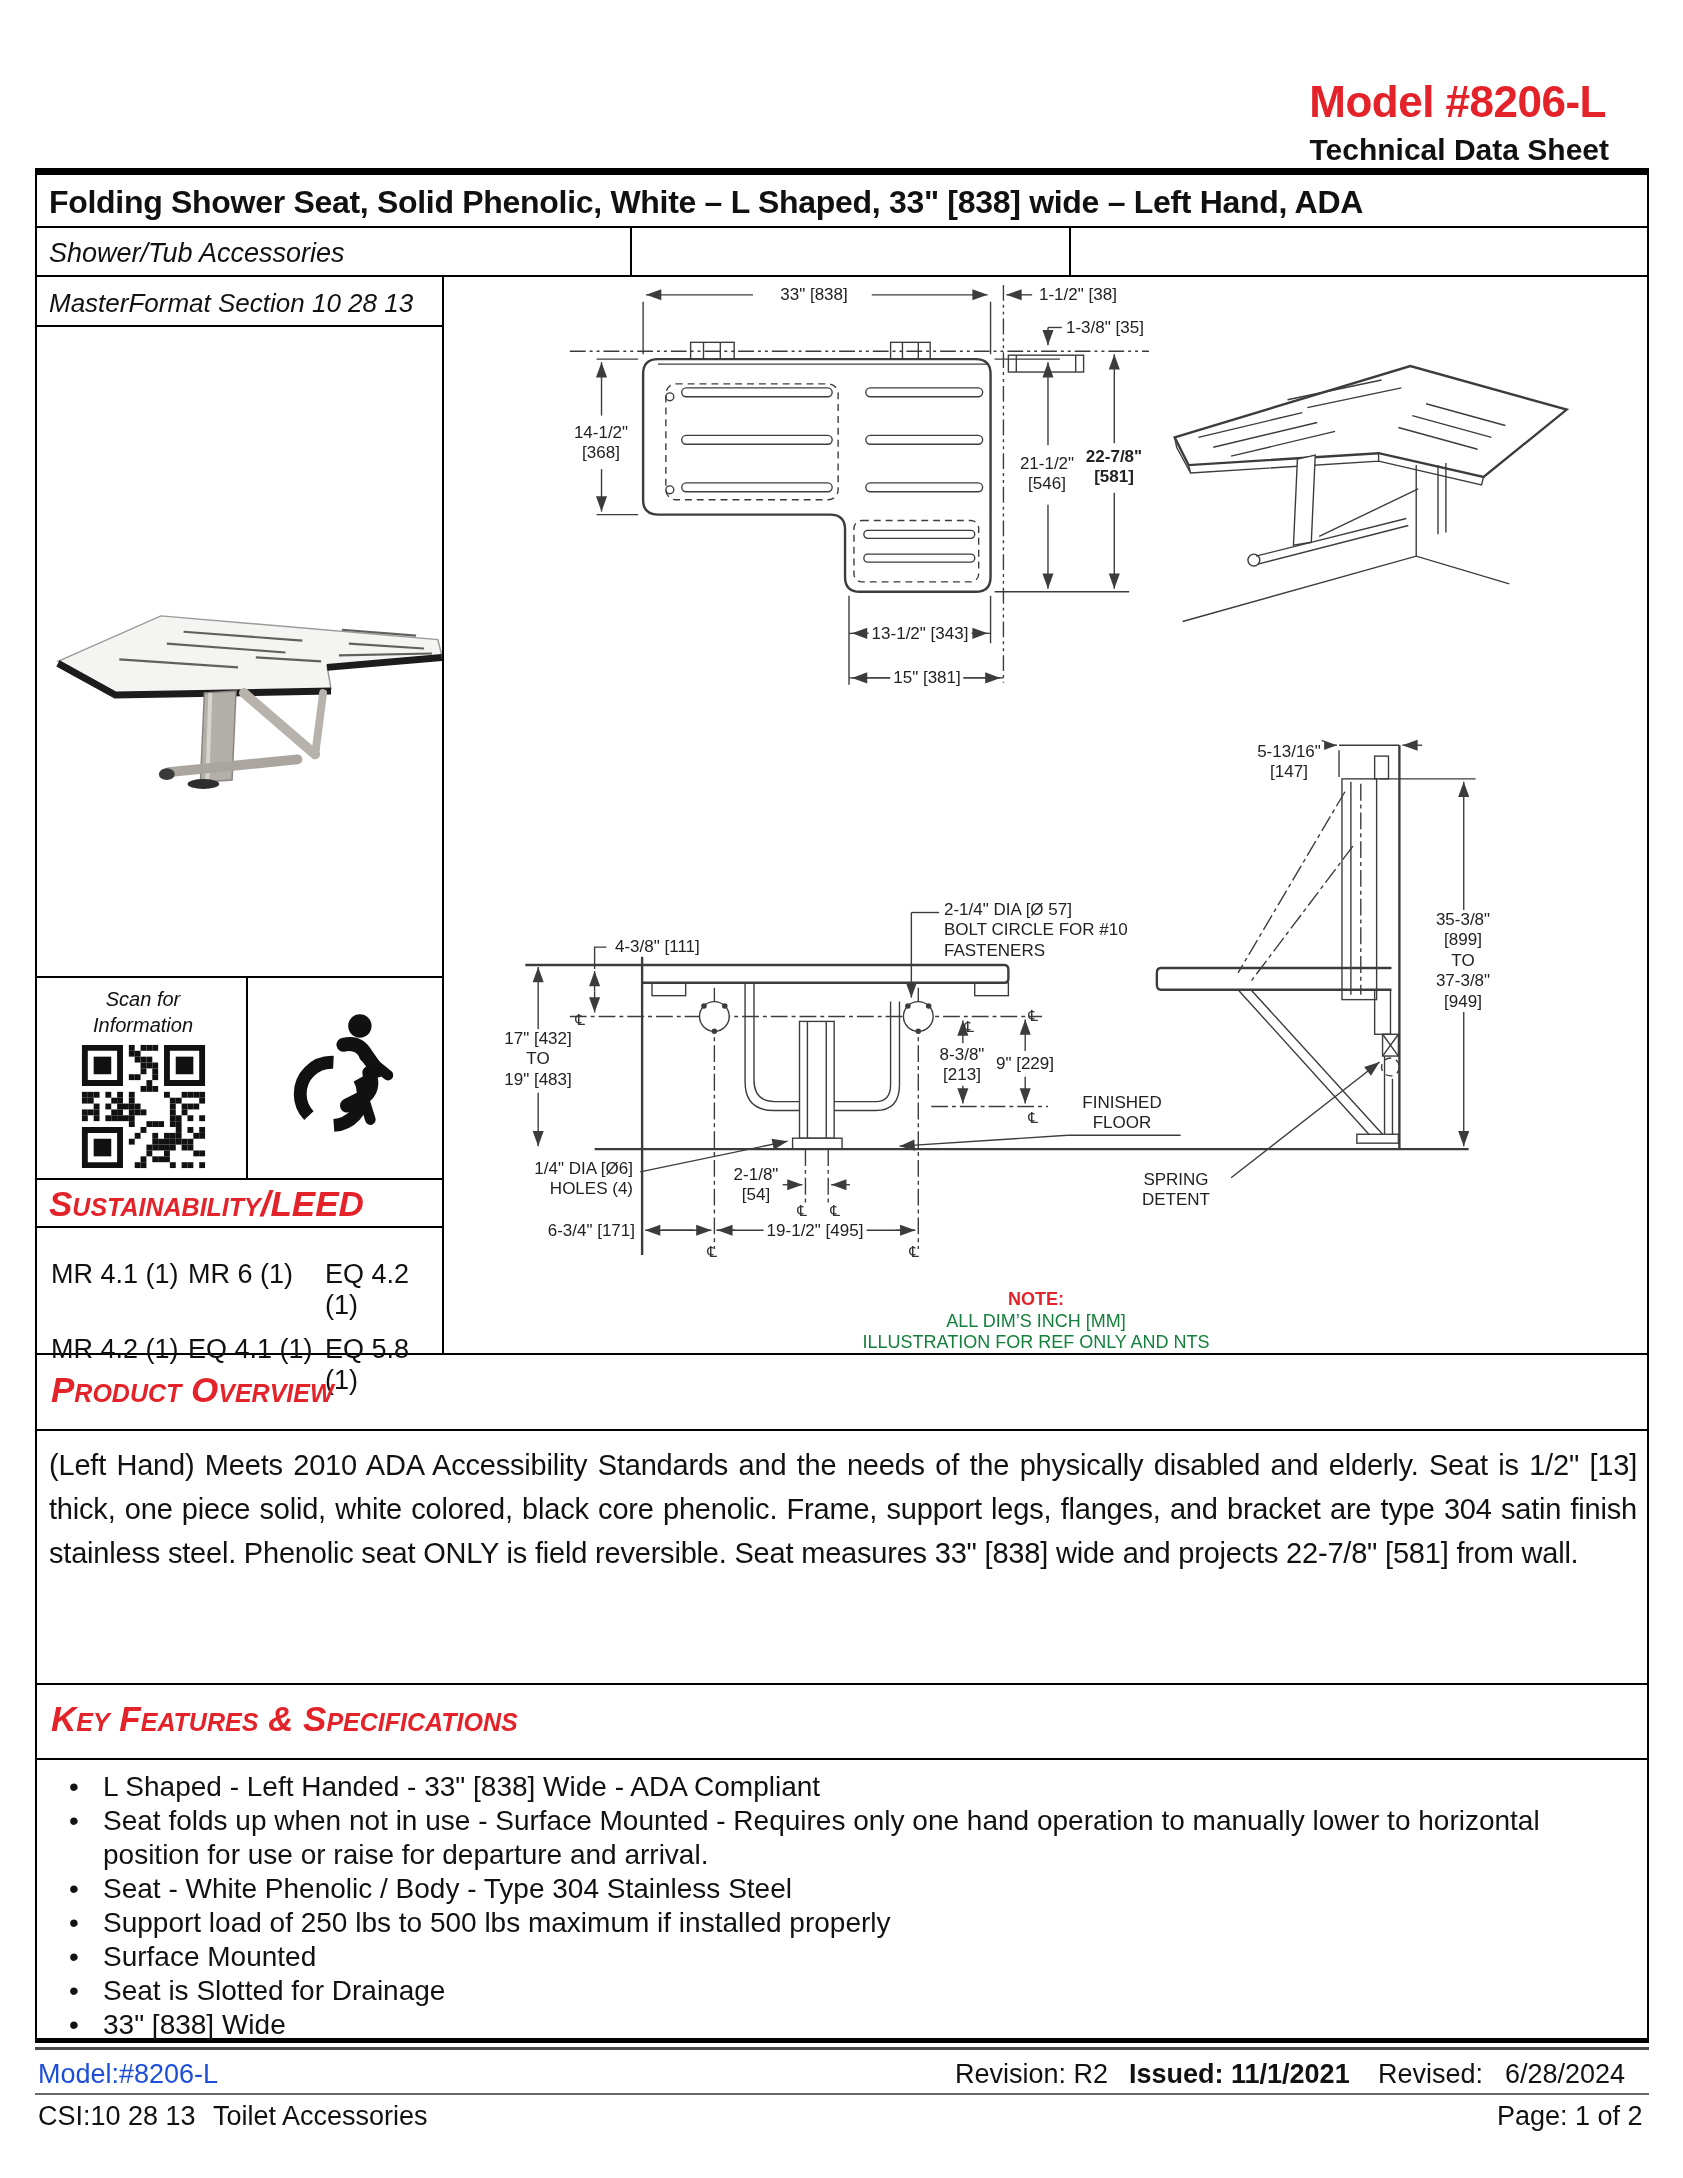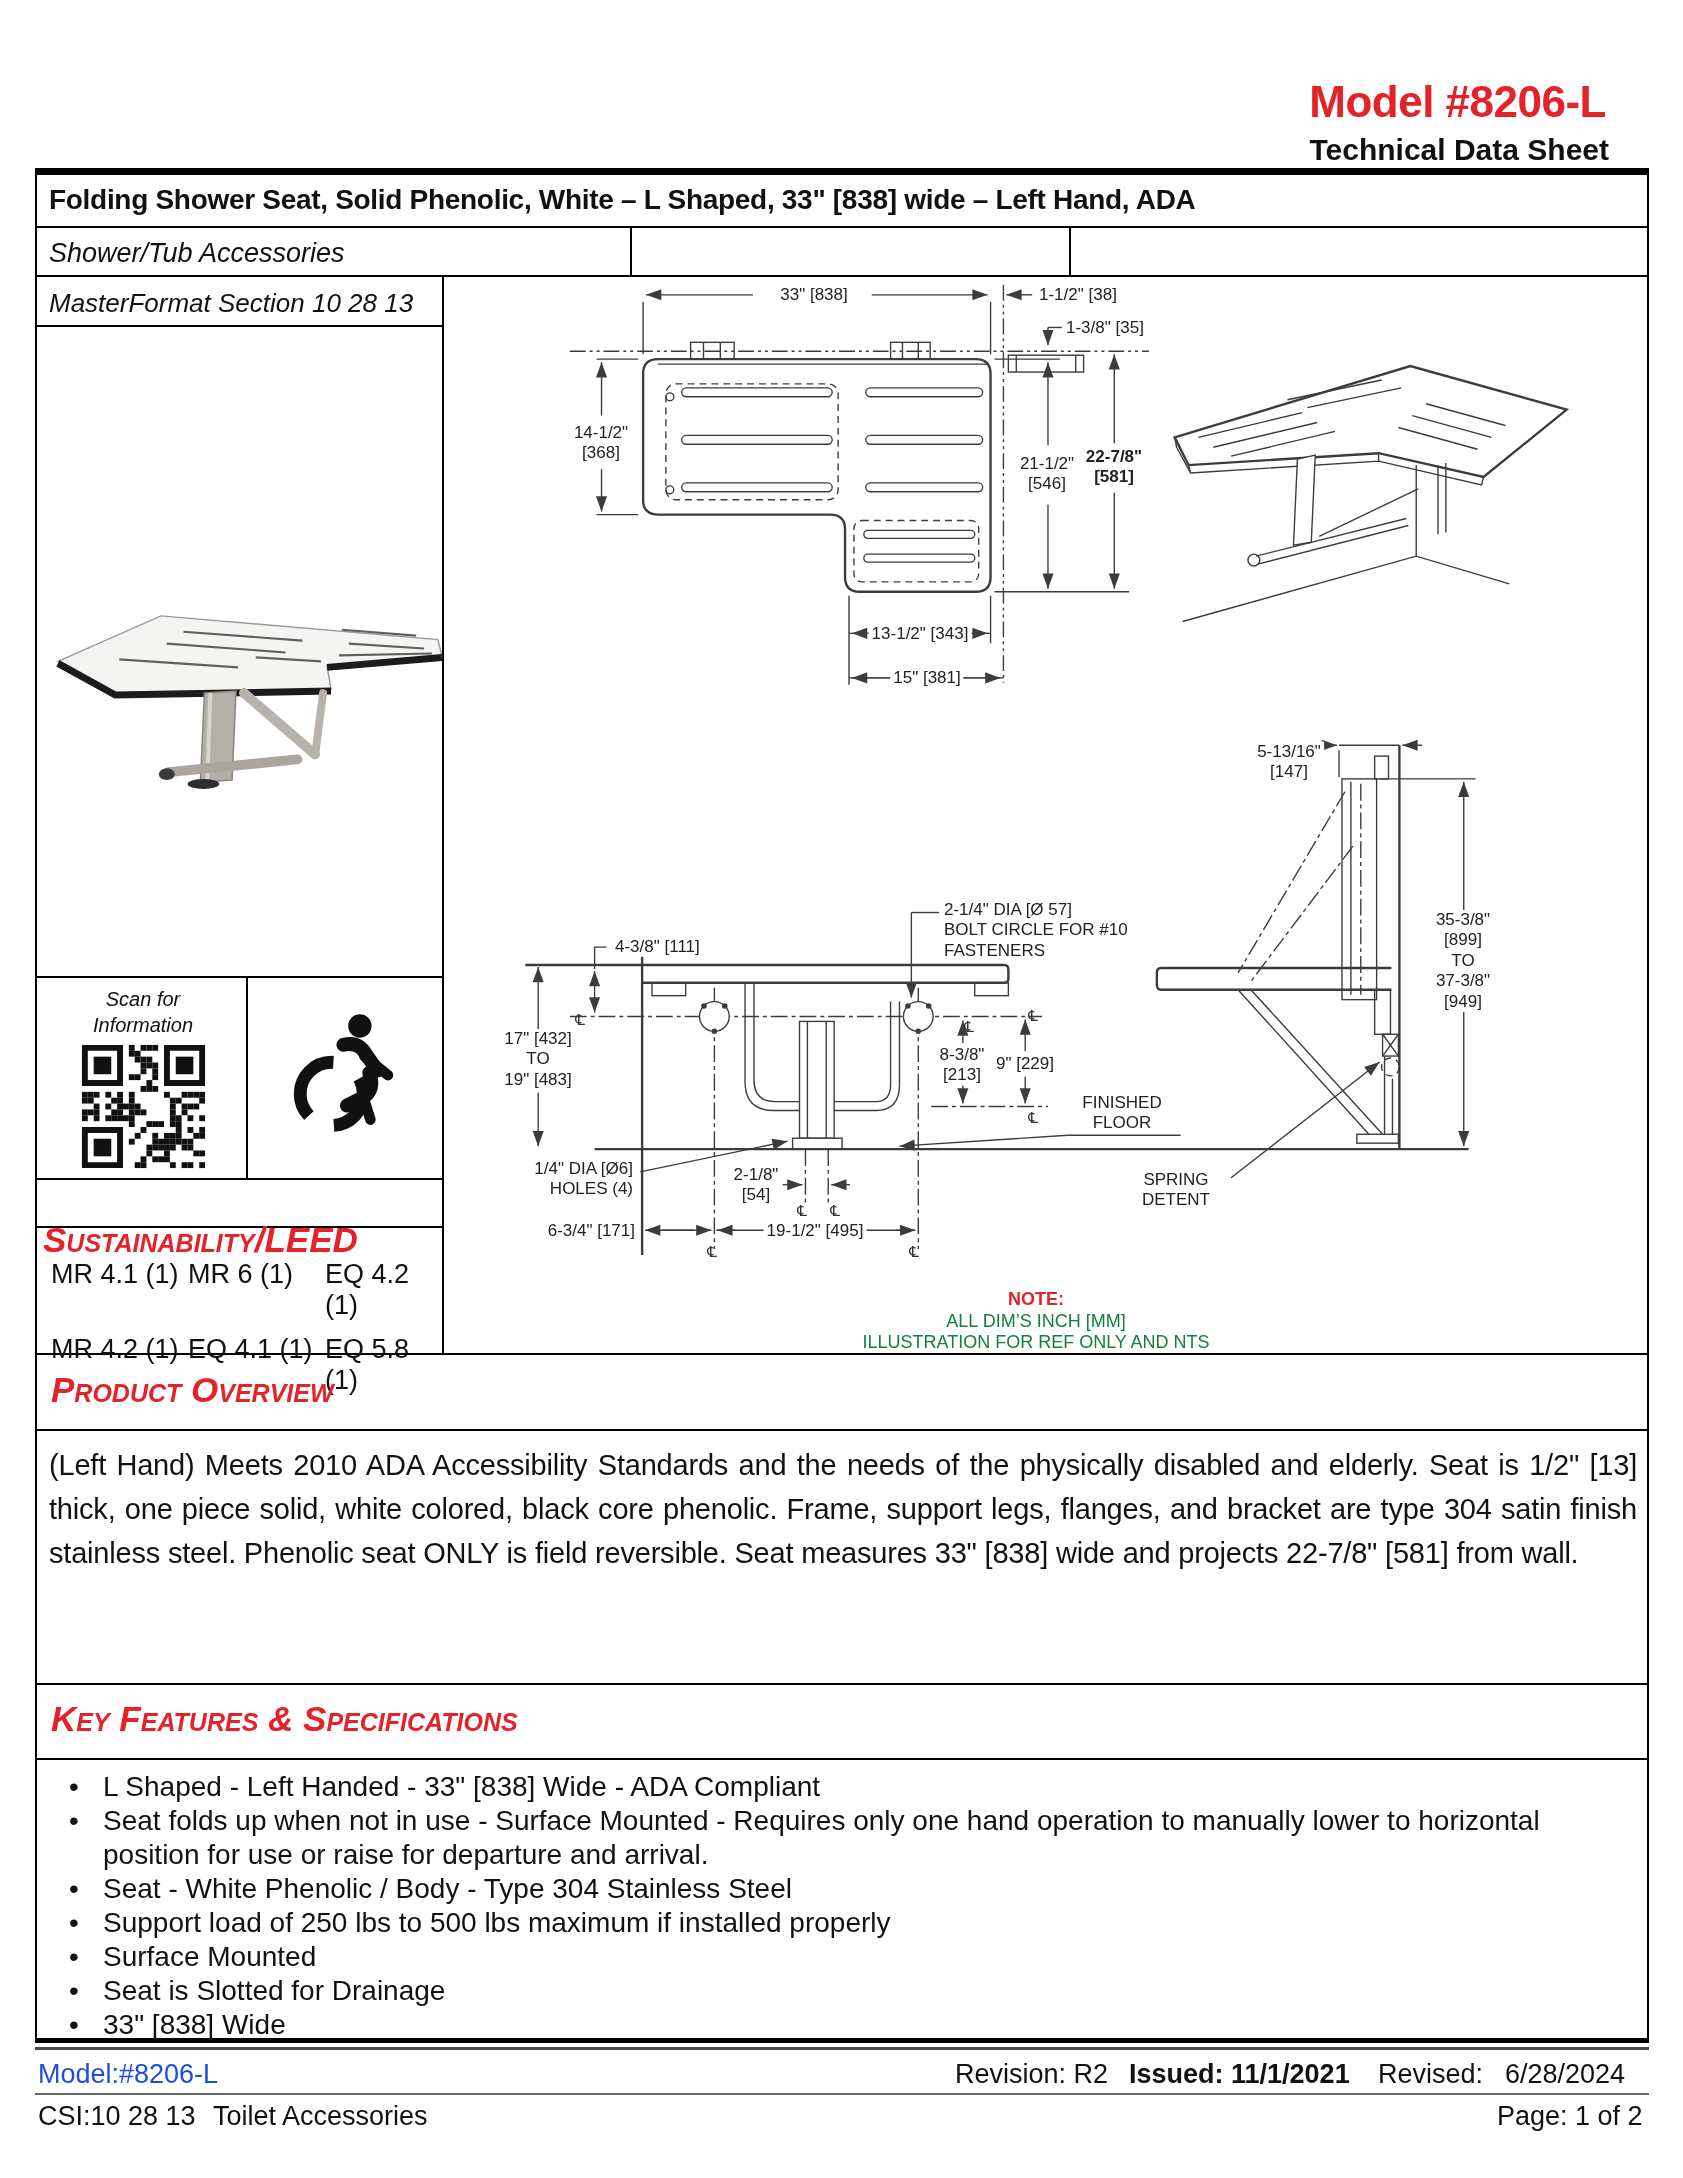--- a/index.html
+++ b/index.html
@@ -12,21 +12,21 @@
   .model-title { position:absolute; right:77px; top:77px; font-size:44px; font-weight:bold;
                  color:#e42229; letter-spacing:-0.5px; }
   .doc-type { position:absolute; right:74px; top:133px; font-size:30px; font-weight:bold; color:#111; }
 
   
   .frame { position:absolute; left:35px; top:168px; width:1614px; height:1875px;
            border:2px solid #000; border-top:7px solid #000; border-bottom:5px solid #000; }
   .hline { position:absolute; background:#000; height:2px; }
   .vline { position:absolute; background:#000; width:2px; }
 
-  .prod-title { position:absolute; left:49px; top:184px; font-size:28px; font-weight:bold; letter-spacing:-0.3px; }
+  .prod-title { position:absolute; left:49px; top:184px; font-size:32px; font-weight:bold; letter-spacing:-0.3px; }
   .subtitle { position:absolute; left:49px; top:238px; font-size:27px; font-style:italic; }
   .masterformat { position:absolute; left:49px; top:288px; font-size:26px; font-style:italic; }
 
   .scan-label { position:absolute; left:59px; top:986px; width:168px; text-align:center;
                 font-size:20px; font-style:italic; white-space:pre-line; line-height:1.3; }
   .sec-title { position:absolute; font-variant:small-caps; font-style:italic; font-weight:bold;
                color:#e42229; font-size:35px; letter-spacing:0px; }
   .leed-grid { position:absolute; left:51px; top:1259px; width:396px; display:grid;
                grid-template-columns:137px 137px 123px; row-gap:13px; font-size:27px; }
   .overview-body { position:absolute; left:49px; top:1443px; width:1588px; font-size:29px;
@@ -247,21 +247,21 @@
   </svg>
   <svg class="abs" style="left:285px; top:1010px;" width="117" height="135" viewBox="0 0 100 112">
     <circle cx="64" cy="12" r="10" fill="#111"></circle>
     <path d="M50,28 Q63,25 69,36 L79,50" fill="none" stroke="#111" stroke-width="12" stroke-linecap="round"></path>
     <path d="M68,38 L88,54" fill="none" stroke="#111" stroke-width="9" stroke-linecap="round"></path>
     <path d="M72,52 Q77,66 67,73 L53,80" fill="none" stroke="#111" stroke-width="12" stroke-linecap="round"></path>
     <path d="M67,73 L73,92" fill="none" stroke="#111" stroke-width="9" stroke-linecap="round"></path>
     <circle cx="40" cy="70" r="27" fill="none" stroke="#111" stroke-width="11" pathLength="100" stroke-dasharray="32 14 38 16" stroke-dashoffset="8"></circle>
   </svg>
 
-  <div class="sec-title" style="left:43px; top:1184px;margin-top:36px;">Sustainability/LEED</div>
+  <div class="sec-title" style="left:49px; top:1184px;">Sustainability/LEED</div>
   <div class="leed-grid">
     <span>MR 4.1 (1)</span>
     <span>MR 6 (1)</span>
     <span>EQ 4.2 (1)</span>
     <span>MR 4.2 (1)</span>
     <span>EQ 4.1 (1)</span>
     <span>EQ 5.8 (1)</span>
   </div>
 
   <svg class="abs" style="left:442px; top:277px;" width="1207" height="1078" viewBox="446 280 1219 1089">

